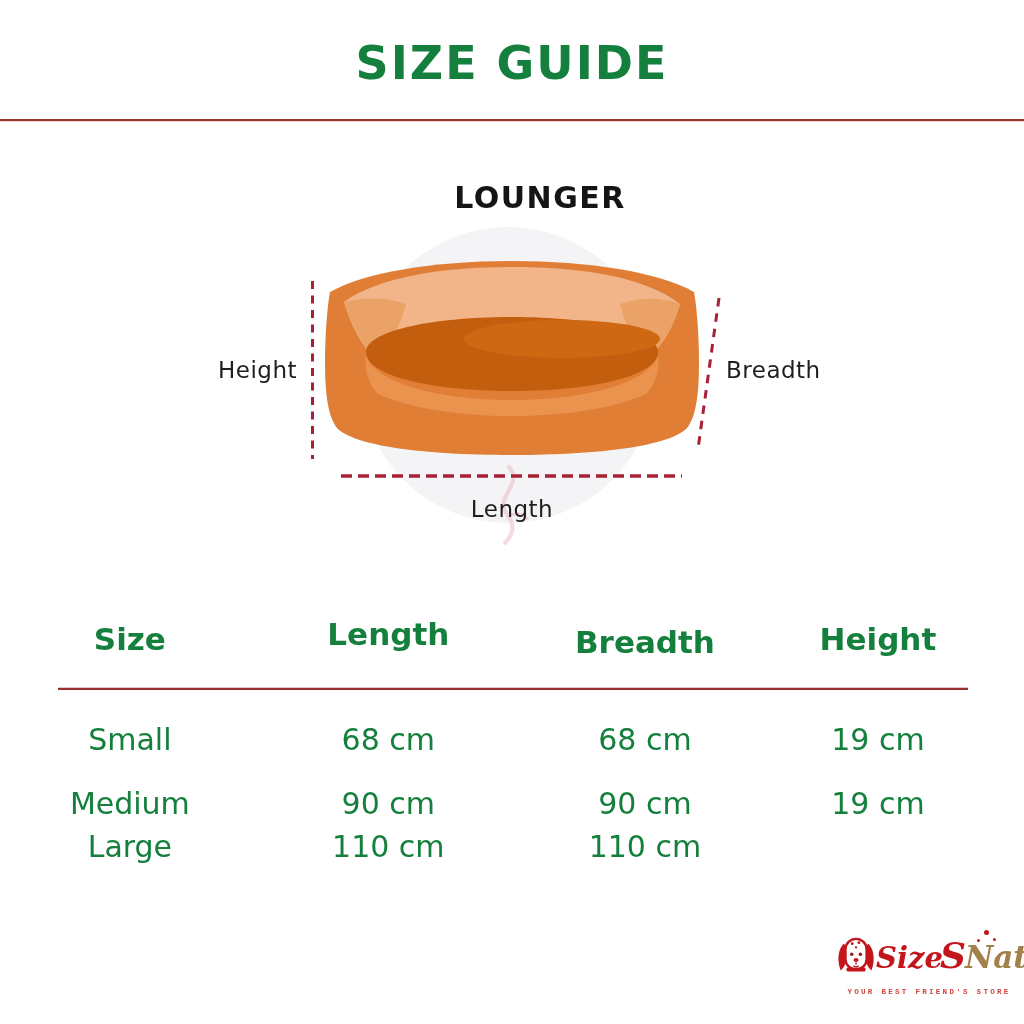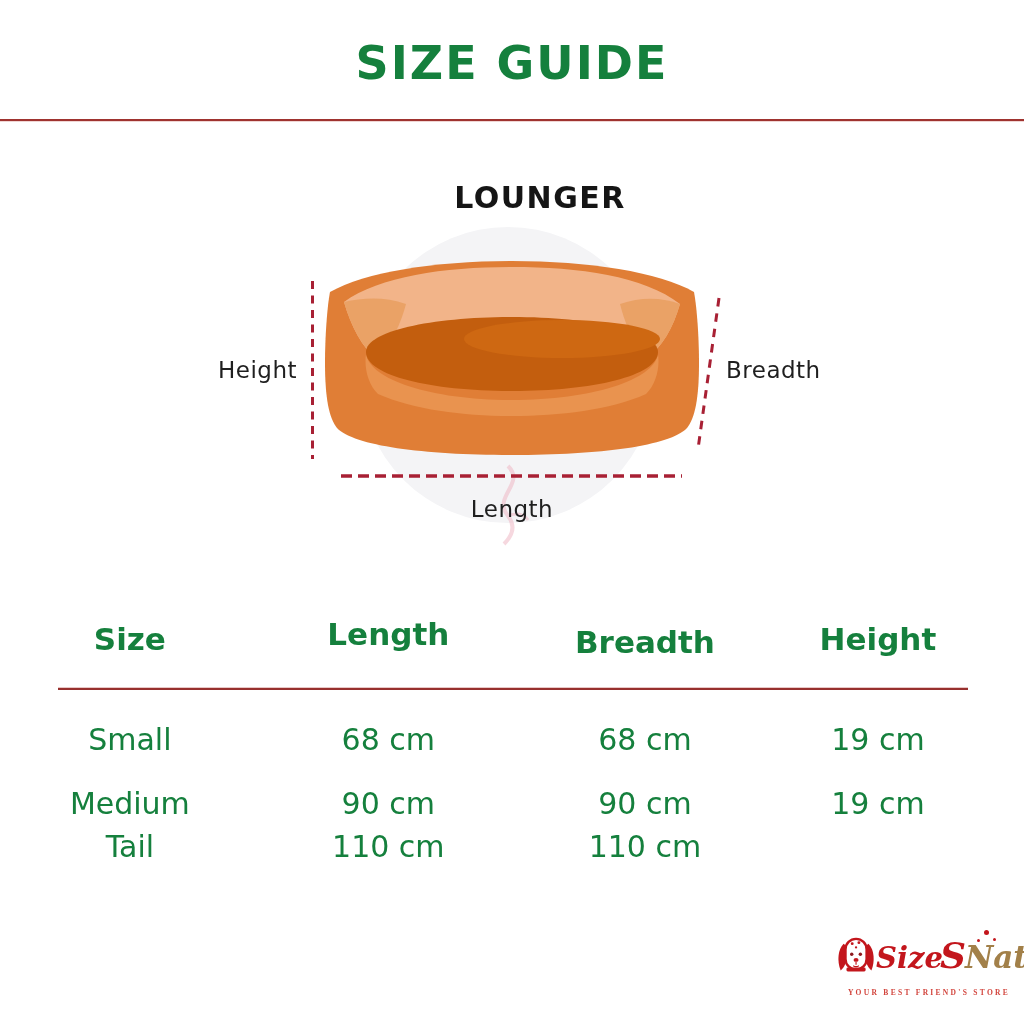--- a/index.html
+++ b/index.html
@@ -58,21 +58,21 @@
   .logo-tail{font-size:29px;color:#C3161C;}
   .logo-s{font-size:36px;color:#C3161C;margin-left:-3px;}
   .logo-nation{font-size:31px;color:#A28049;margin-left:-1px;}
   .logo-dot{position:absolute;border-radius:50%;background:#C3161C;}
   .dot-a{left:150px;top:0;width:5px;height:5px;}
   .dot-b{left:159px;top:8px;width:3px;height:3px;}
   .dot-c{left:143px;top:9px;width:3px;height:3px;}
   .logo-tagline{
     position:absolute;left:8px;top:58px;width:174px;text-align:center;
     font-size:7.5px;letter-spacing:2.3px;color:#D2443C;text-transform:uppercase;
-    white-space:nowrap;font-family:Liberation Serif, serif;font-weight:700;
+    white-space:nowrap;font-family:Liberation Mono, monospace;font-weight:700;
   }
 </style>
 </head>
 <body>
 
 <div class="canvas">
 
   <div class="page-title">SIZE GUIDE</div>
   <div class="top-rule"></div>
   <div class="product-title">LOUNGER</div>
@@ -132,21 +132,21 @@
       <span class="cell cx3">68 cm</span>
       <span class="cell cx4">19 cm</span>
     </div>
     <div class="trow row-1">
       <span class="cell cx1">Medium</span>
       <span class="cell cx2">90 cm</span>
       <span class="cell cx3">90 cm</span>
       <span class="cell cx4">19 cm</span>
     </div>
     <div class="trow row-2">
-      <span class="cell cx1">Tail</span>
+      <span class="cell cx1">Large</span>
       <span class="cell cx2">110 cm</span>
       <span class="cell cx3">110 cm</span>
     </div>
   </div>
 
   <div class="logo">
     <svg class="logo-dog" width="46" height="52" viewBox="0 0 48 54">
       <path d="M10 12 C4 18 3 30 7 40 C12 36 14 28 14 20 C13 16 12 13 10 12 Z" fill="#C3161C"></path>
       <path d="M36 12 C42 18 43 30 39 40 C34 36 32 28 32 20 C33 16 34 13 36 12 Z" fill="#C3161C"></path>
       <rect x="12" y="7" width="22" height="32" rx="11" fill="#ffffff" stroke="#C3161C" stroke-width="2.5"></rect>

